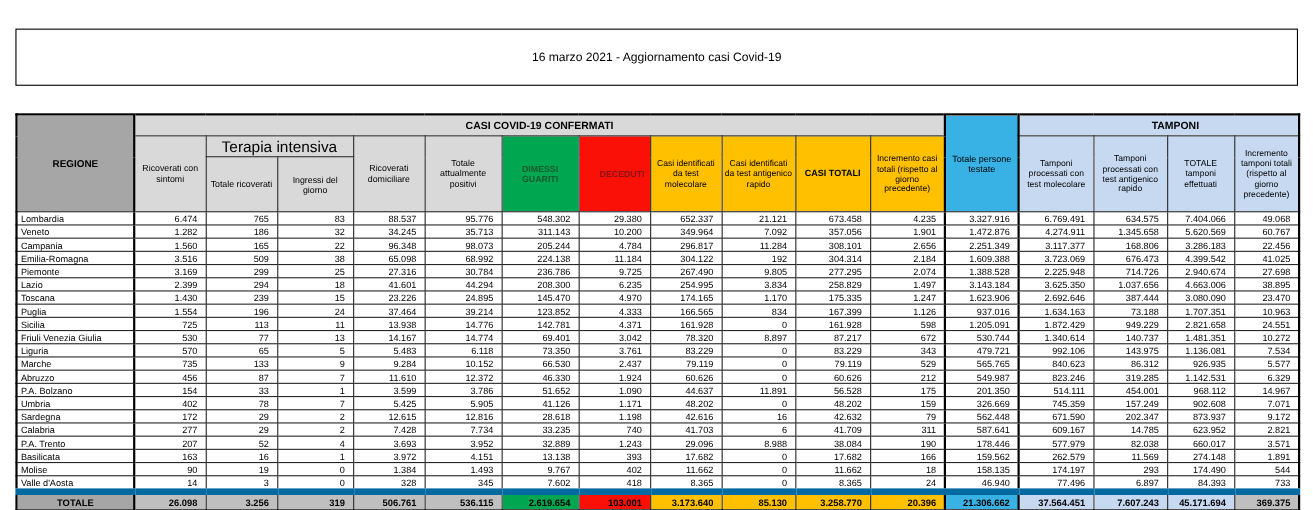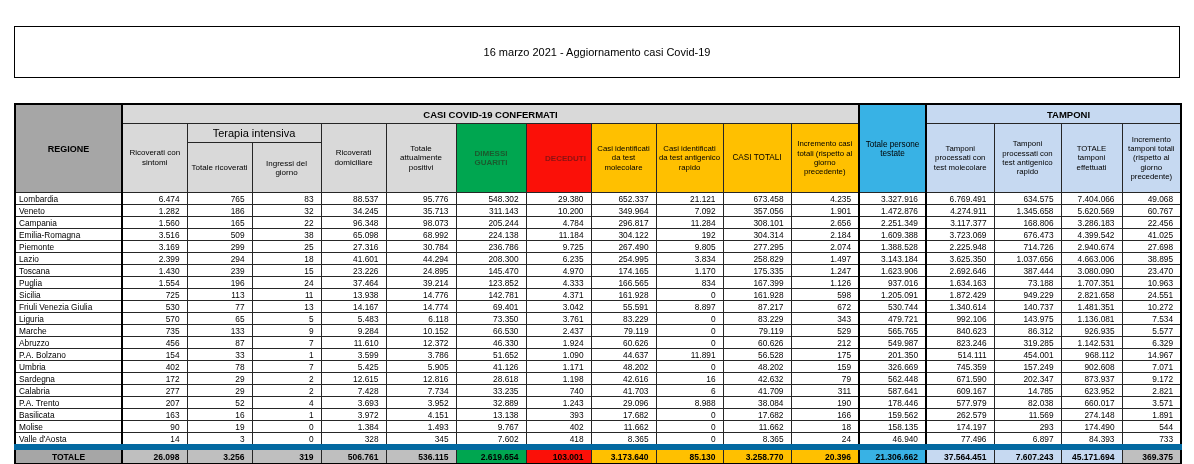--- a/index.html
+++ b/index.html
@@ -18,26 +18,26 @@
     position:absolute;left:14px;top:103px;width:1166px;
     border-collapse:collapse;table-layout:fixed;
   }
   td,th{border:1px solid var(--line);overflow:hidden;padding:0 2px;}
   table{border:2px solid #000;}
   th{font-weight:normal;text-align:center;}
   .band{height:18px;font-weight:bold;font-size:9.5px;background:var(--grayLight);}
   .band-tamponi{background:var(--blue);padding-left:32px;}
   th.regione{background:var(--grayMid);font-weight:bold;font-size:9px;}
   th.h2{background:var(--grayLight);font-size:8px;line-height:1.2;}
-  th.ti-band{background:var(--grayLight);font-size:11px;height:18px;margin-left:25px;}
+  th.ti-band{background:var(--grayLight);font-size:14px;height:18px;margin-left:25px;}
   th.ti-sub{background:var(--grayLight);font-size:8px;height:49px;}
   th.green{background:var(--green);color:var(--greenText);font-weight:bold;font-size:8px;}
   th.red{background:var(--red);color:var(--redText);font-weight:bold;font-size:8px;padding-left:16px;}
   th.yellow{background:var(--yellow);font-size:7.8px;line-height:1.2;}
-  th.yellow.caps{font-weight:normal;font-size:8.2px;margin-top:30px;}
+  th.yellow.caps{font-weight:bold;font-size:8.2px;margin-top:30px;}
   th.cyan{background:var(--cyan);font-size:8.2px;}
   th.tamp{background:var(--blue);font-size:7.8px;line-height:1.2;}
   .sep-r{border-right:2px solid #000;}
   .sep-l{border-left:2px solid #000;}
   tbody td{height:11px;font-size:8.3px;white-space:nowrap;}
   td.region{text-align:left;padding-left:3px;}
   td.num{text-align:right;padding-right:7px;}
   tr.total td{border-top:6px solid #0369a1;height:13px;font-weight:bold;font-size:8.5px;}
   tr.total .t-label{background:var(--grayMid);text-align:center;}
   tr.total .t-gray{background:var(--grayTotal);}
@@ -285,21 +285,21 @@
 
   <tr>
     <td class="region sep-r">Friuli Venezia Giulia</td>
     <td class="num">530</td>
     <td class="num">77</td>
     <td class="num">13</td>
     <td class="num">14.167</td>
     <td class="num">14.774</td>
     <td class="num">69.401</td>
     <td class="num">3.042</td>
-    <td class="num">55.591</td>
+    <td class="num">78.320</td>
     <td class="num">8.897</td>
     <td class="num">87.217</td>
     <td class="num sep-r">672</td>
     <td class="num sep-r sep-l">530.744</td>
     <td class="num">1.340.614</td>
     <td class="num">140.737</td>
     <td class="num">1.481.351</td>
     <td class="num">10.272</td>
   </tr>
 

